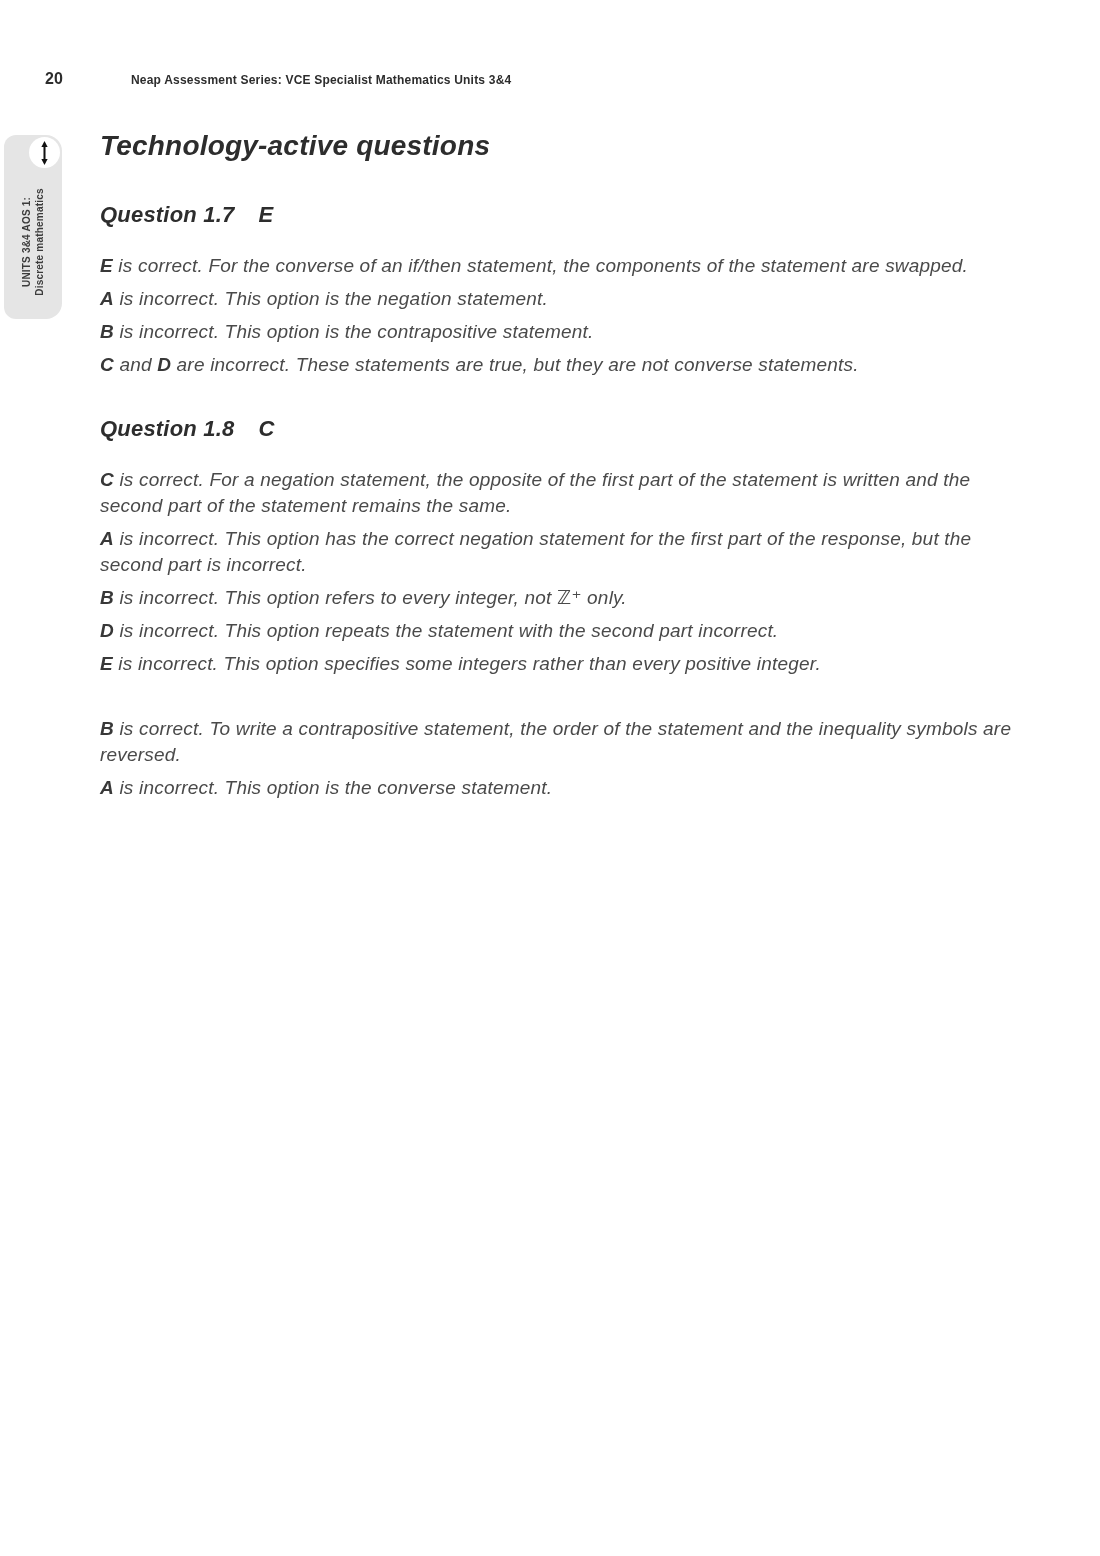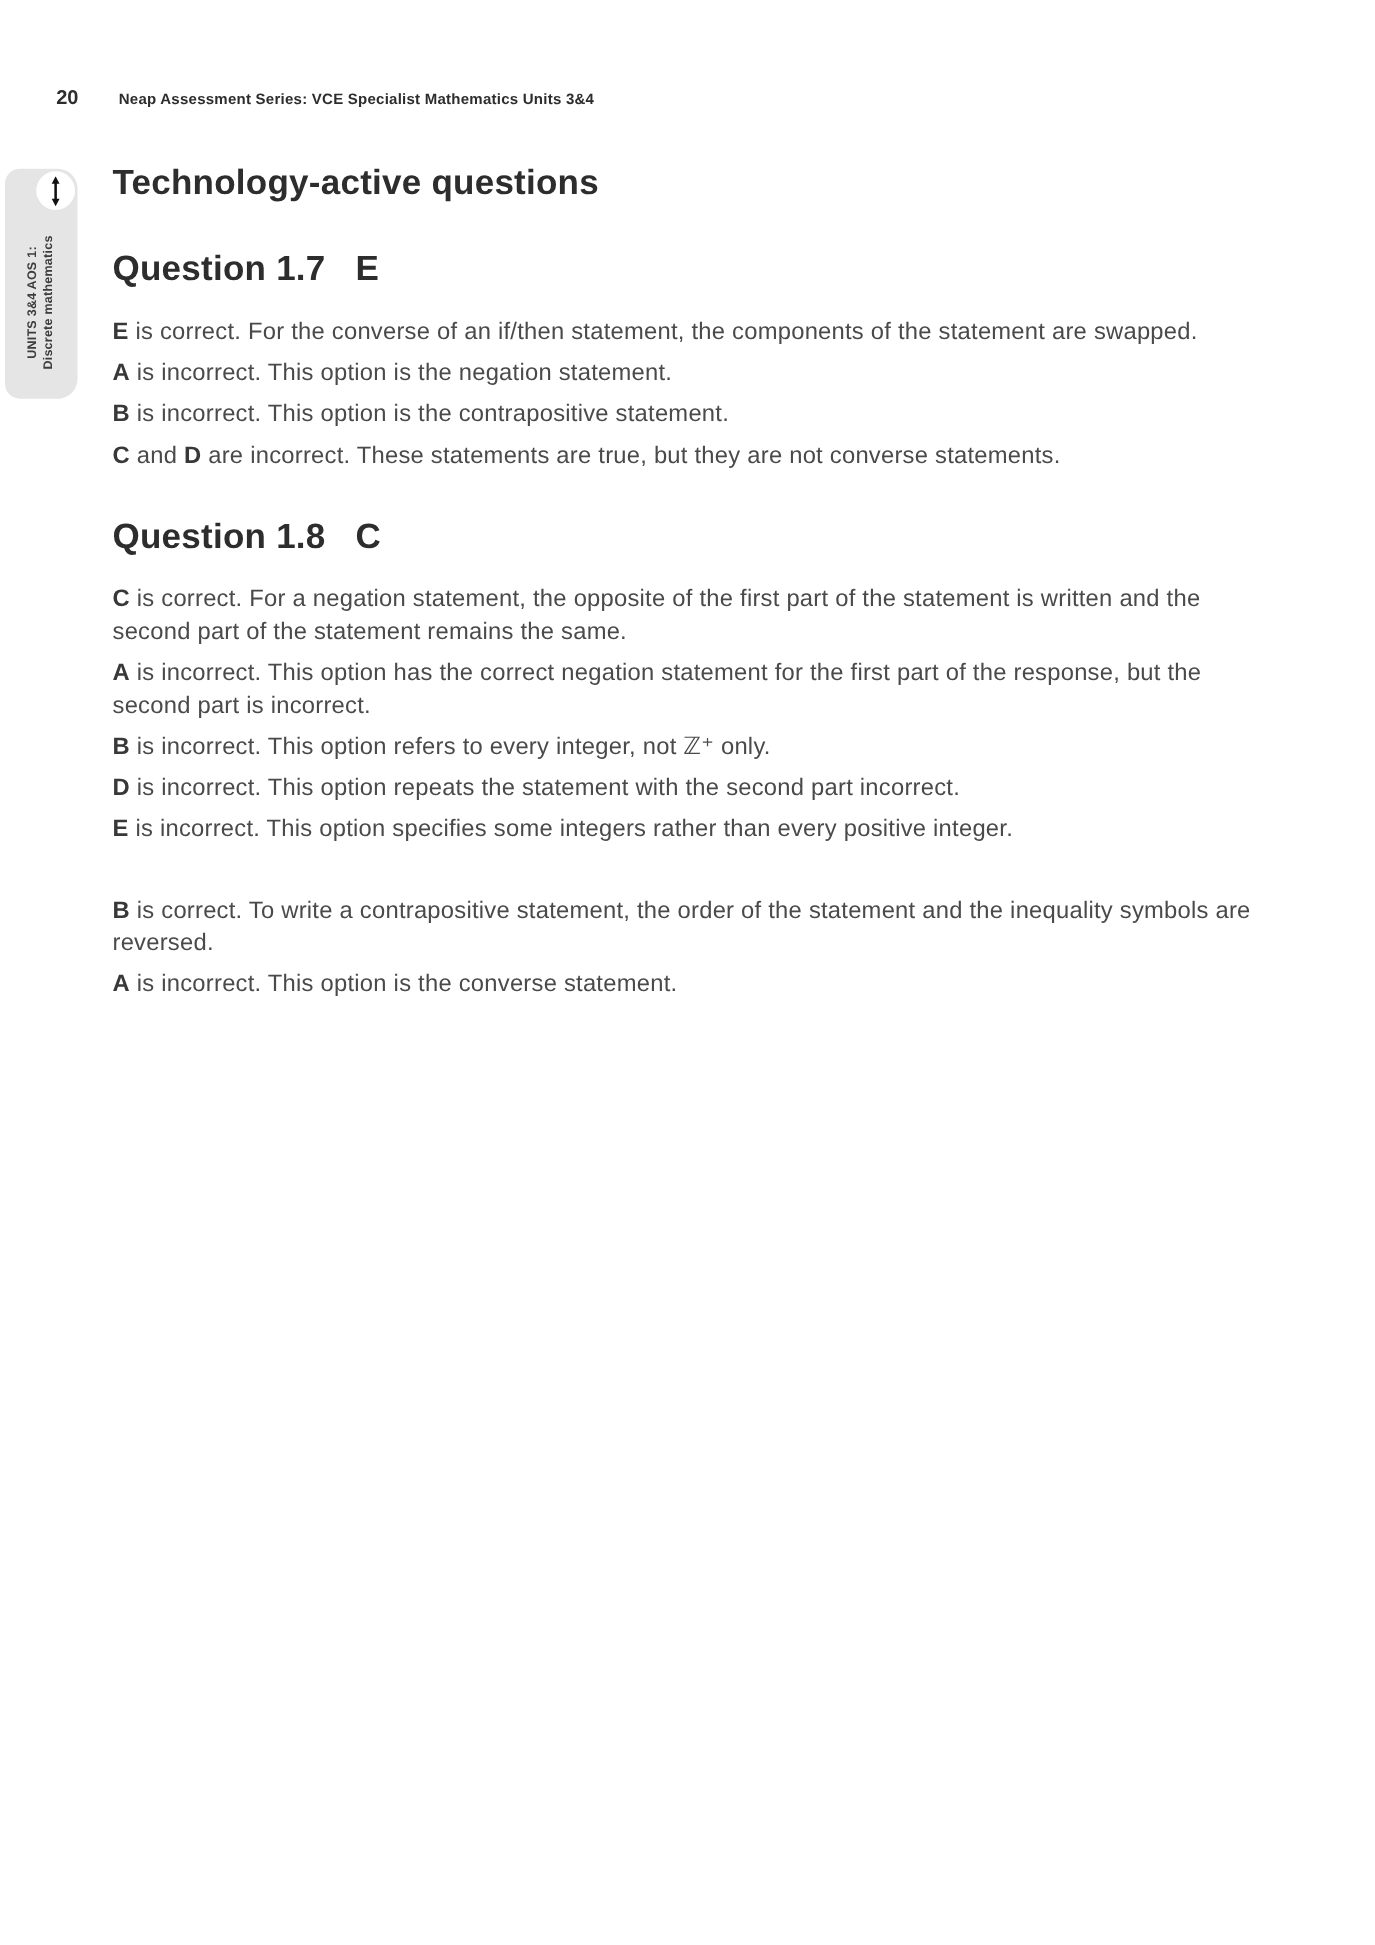--- a/index.html
+++ b/index.html
@@ -13,20 +13,21 @@
   }
 
   
   .page-header {
     position: absolute;
     top: 70px;
     left: 45px;
     display: flex;
     align-items: baseline;
     color: #2d2d2d;
+    gap: 36px;
   }
   .page-number {
     font-size: 16px;
     font-weight: bold;
     width: 50px;
   }
   .header-title {
     font-size: 12px;
     font-weight: bold;
     letter-spacing: 0.2px;
@@ -69,39 +70,40 @@
     font-size: 10px;
     font-weight: bold;
     line-height: 13px;
     letter-spacing: 0.2px;
     color: #3c3c3c;
   }
 
   
   .content {
     position: absolute;
-    left: 90px;
+    left: 100px;
     top: 130px;
     width: 916px;
     color: #4a4a4a;
+    font-style: italic;
   }
   .page-title {
     margin: 0 0 41px 0;
     font-size: 28px;
     line-height: 32px;
     font-weight: 800;
     letter-spacing: 0.2px;
     color: #2d2d2d;
   }
   .question-section { margin: 0 0 39px 0; }
   .q-heading {
     display: flex;
     align-items: baseline;
     margin: 0 0 26px 0;
-    font-size: 28px;
+    font-size: 22px;
     line-height: 24px;
     font-weight: 800;
     letter-spacing: 0.2px;
     color: #2d2d2d;
   }
   .q-answer { margin-left: 24px; }
   .explanation {
     margin: 0 0 7px 0;
     font-size: 19px;
     line-height: 26px;

